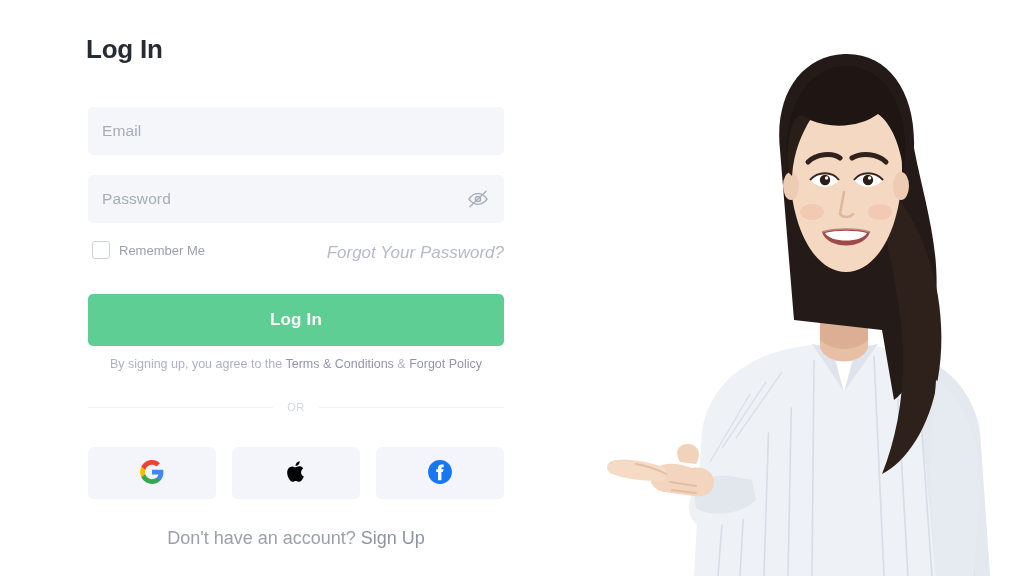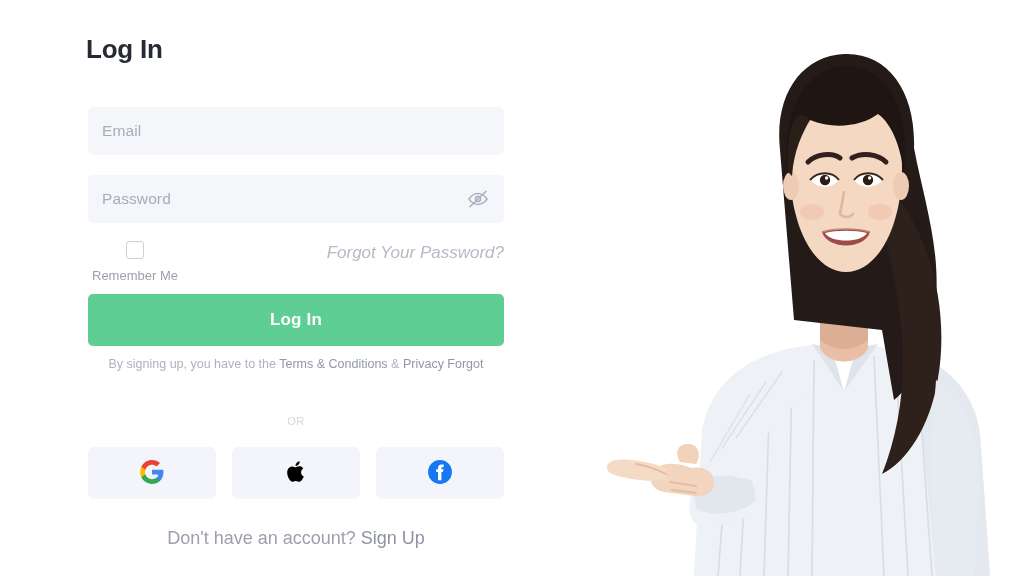--- a/index.html
+++ b/index.html
@@ -86,21 +86,20 @@
     height: 26px;
   }
   .remember-wrap {
     position: absolute;
     left: 4px;
     top: 0;
     display: flex;
     align-items: center;
     gap: 9px;
     cursor: pointer;
-    flex-direction: column;
   }
   .checkbox {
     width: 18px;
     height: 18px;
     border: 1.5px solid #ccd0db;
     border-radius: 3px;
     background: #ffffff;
     box-sizing: border-box;
   }
   .remember-label {
@@ -152,21 +151,20 @@
   }
 
   .or-row {
     position: absolute;
     left: 88px;
     top: 401px;
     width: 416px;
     display: flex;
     align-items: center;
     gap: 14px;
-    flex-direction: column;
   }
   .or-line {
     flex: 1;
     height: 1px;
     background: #f0f1f5;
   }
   .or-text {
     font-size: 11px;
     color: #d4d7df;
     letter-spacing: 0.6px;
@@ -253,21 +251,21 @@
       <div class="remember-wrap">
         <span class="checkbox"></span>
         <span class="remember-label">Remember Me</span>
       </div>
       <div class="forgot-link">Forgot Your Password?</div>
     </div>
 
     <button class="login-btn">Log In</button>
 
     <div class="terms">
-      <span>By signing up, you have to the </span><a>Terms &amp; Conditions</a><span> &amp; </span><a>Privacy Forgot</a>
+      <span>By signing up, you agree to the </span><a>Terms &amp; Conditions</a><span> &amp; </span><a>Forgot Policy</a>
     </div>
 
     <div class="or-row">
       <span class="or-line"></span>
       <span class="or-text">OR</span>
       <span class="or-line"></span>
     </div>
 
     <div class="social-row">
 

